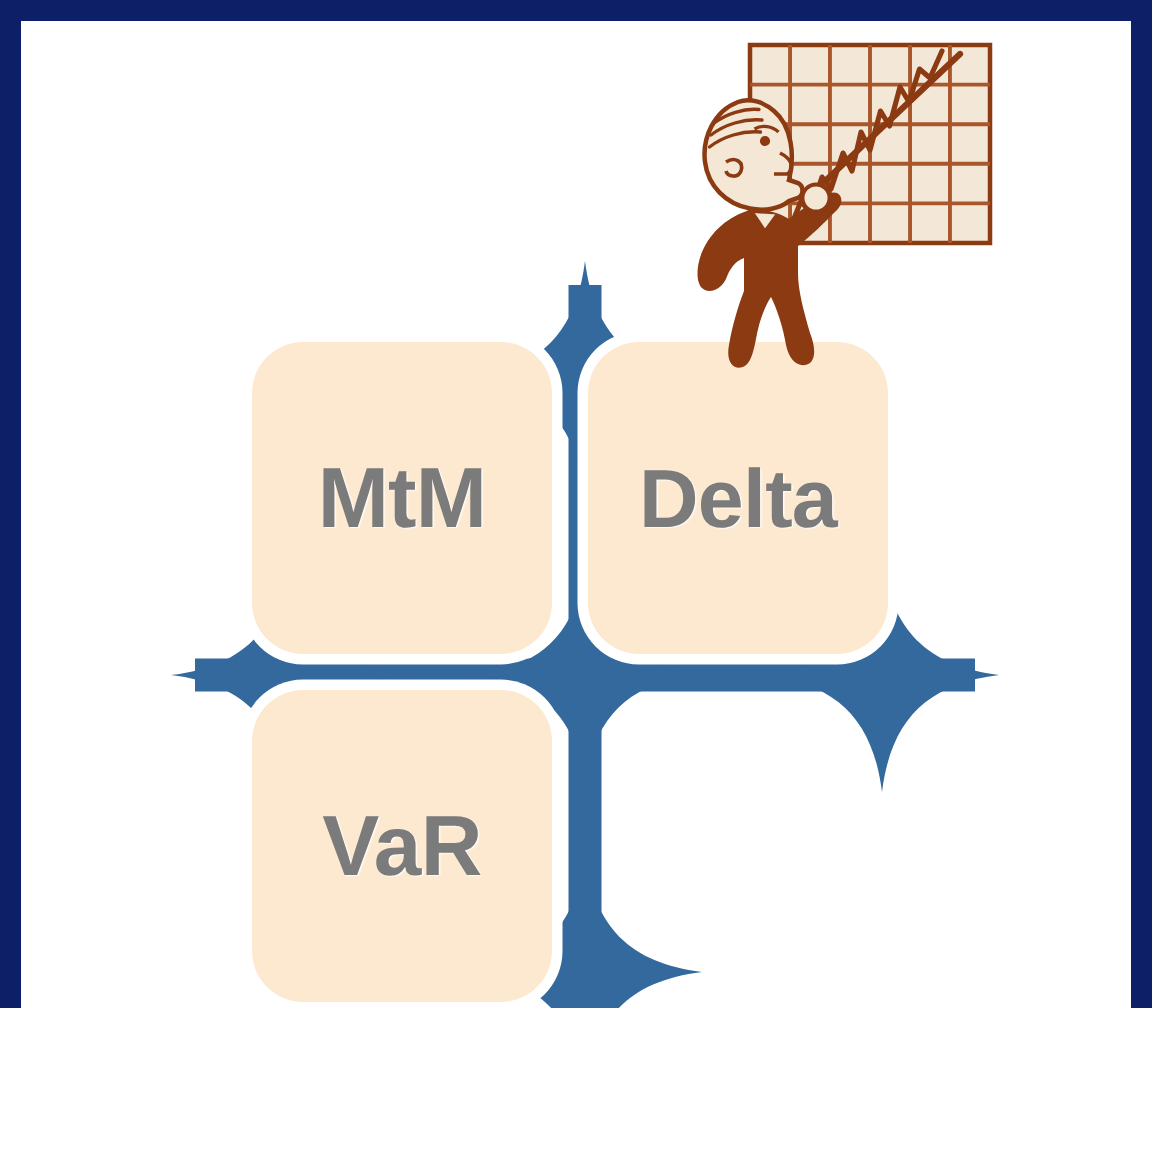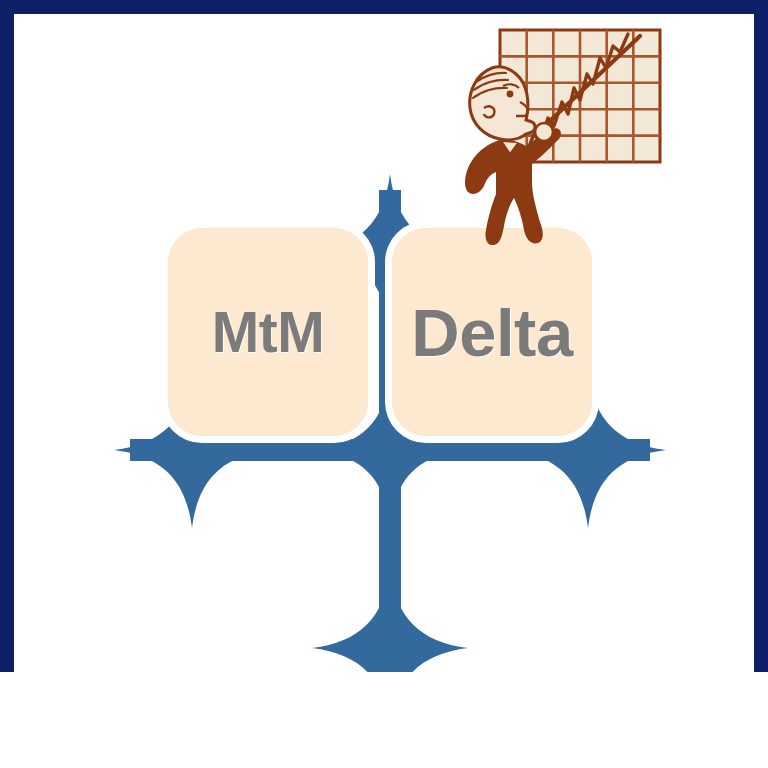--- a/index.html
+++ b/index.html
@@ -72,21 +72,21 @@
   .tile-label {
     font-family: "Liberation Sans", sans-serif;
     font-weight: bold;
     font-size: 57px;
     color: #7b7b7b;
     letter-spacing: -0.5px;
     text-shadow: 1px 1px 1px rgba(255,255,255,0.85);
     line-height: 1;
     user-select: none;
   }
-  .tile-delta .tile-label { font-size: 67px; }
+  .tile-delta .tile-label { font-size: 55px; }
 
   
   .clipart {
     position: absolute;
     left: 440px;
     top: 22px;
     width: 250px;
     height: 230px;
     z-index: 20;
   }
@@ -143,20 +143,23 @@
   <div class="tiles">
 
     <div class="tile tile-mtm">
       <span class="tile-label">MtM</span>
     </div>
 
     <div class="tile tile-delta">
       <span class="tile-label">Delta</span>
     </div>
 
+    <div class="tile tile-var">
+      <span class="tile-label">VaR</span>
+    </div>
 
 
   </div>
 
   <svg class="clipart" viewBox="0 0 250 230" xmlns="http://www.w3.org/2000/svg">
 
     <g>
       <rect x="60" y="8" width="160" height="132" fill="#f3e8d8" stroke="#8b3a12" stroke-width="3"></rect>
 
       <g stroke="#a9562b" stroke-width="2.6">

